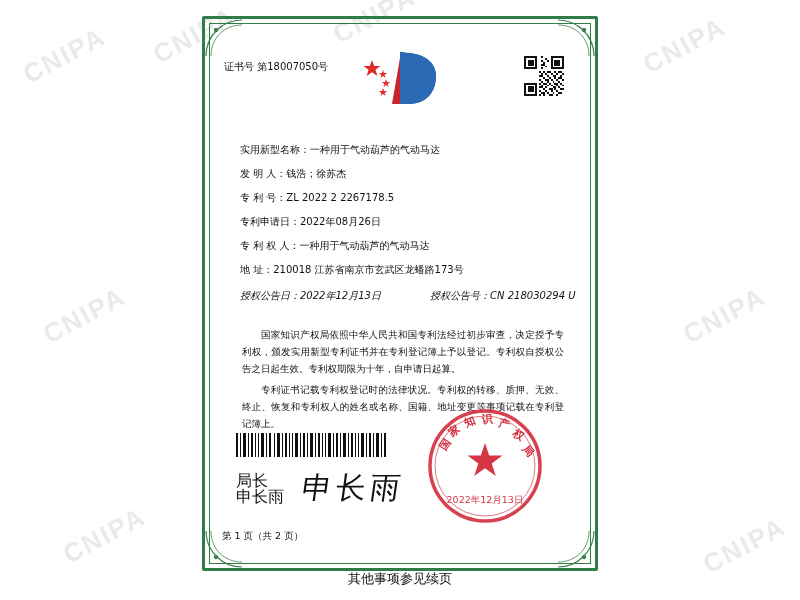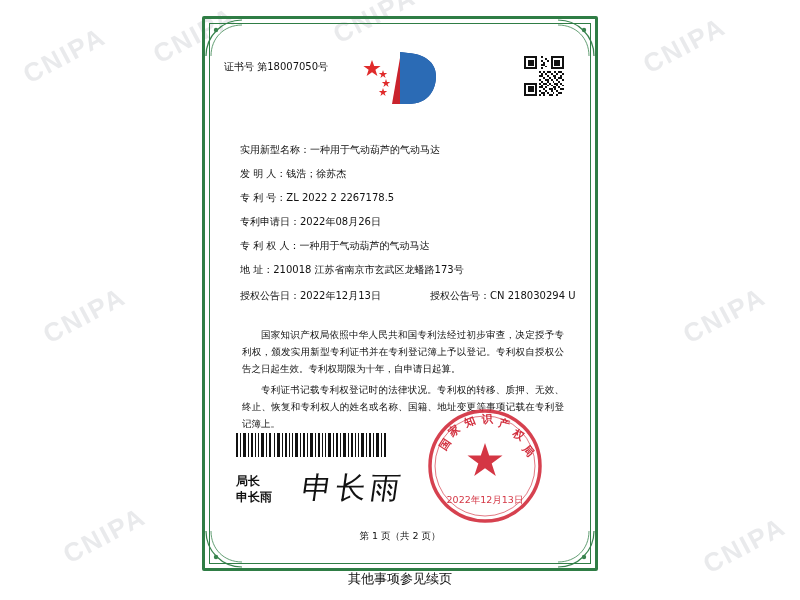--- a/index.html
+++ b/index.html
@@ -91,21 +91,21 @@
   .fields {
     margin-top: 24px;
     margin-left: 18px;
     font-size: 10px;
     color: #111;
     line-height: 24px;
   }
   .frow { white-space: nowrap; }
   .flabel { display: inline-block; }
   .fval { display: inline-block; }
-  .frow2 { margin-top: 2px; }
+  .frow2 { margin-top: 2px; font-style: italic; }
   .f-inline-2 { display:inline-block; margin-left: 46px; }
   .para {
     margin-top: 18px;
     margin-left: 20px;
     margin-right: 14px;
     font-size: 9.5px;
     color: #111;
     line-height: 17px;
     text-align: justify;
     text-indent: 19px;
@@ -115,24 +115,23 @@
     position: absolute;
     left: 14px;
     bottom: 96px;
     width: 150px;
     height: 24px;
   }
   .sig-block {
     position: absolute;
     left: 14px;
     bottom: 48px;
-    font-size: 12px;
+    font-size: 16px;
     color: #111;
     line-height: 16px;
-    font-weight: bold;
   }
   .handwriting {
     position: absolute;
     left: 80px;
     bottom: 44px;
     font-family: "DejaVu Serif", serif;
     font-size: 30px;
     color: #111;
     transform: skewX(-8deg);
     letter-spacing: 4px;
@@ -141,21 +140,20 @@
     position: absolute;
     right: 34px;
     bottom: 28px;
     width: 118px;
     height: 118px;
   }
   .pagenum {
     position: absolute;
     bottom: 10px;
     left: 0; right: 0;
-    text-align: center;
     font-size: 9.5px;
     color: #111;
   }
   .footnote {
     position: absolute;
     left: 0; right: 0;
     bottom: 12px;
     text-align: center;
     font-size: 13px;
     color: #111;

